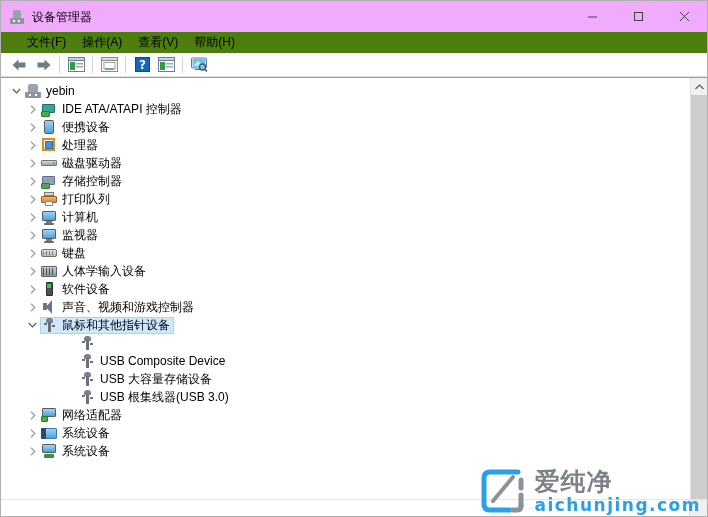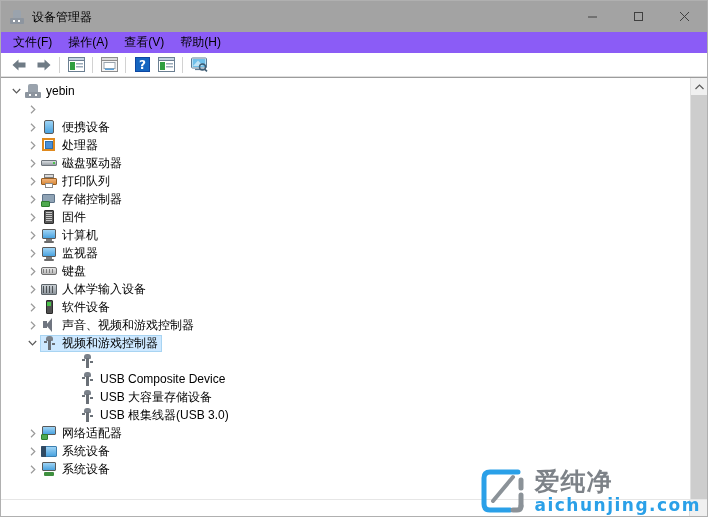--- a/index.html
+++ b/index.html
@@ -17,21 +17,21 @@
     background: #ffffff;
     border: 1px solid #b0b0b0;
     display: flex;
     flex-direction: column;
   }
 
   
   .titlebar {
     height: 31px;
     min-height: 31px;
-    background: #a3a3a3;
+    background: #f0abfc;
     display: flex;
     position: relative;
     user-select: none;
   }
   .titlebar-left {
     display: flex;
     align-items: center;
     padding-left: 8px;
     gap: 7px;
   }
@@ -82,24 +82,24 @@
     background: transparent;
     border: none;
     cursor: default;
   }
   .win-btn svg { display: block; }
 
   
   .menubar {
     height: 21px;
     min-height: 21px;
-    background: #8b5cf6;
+    background: #4d7c0f;
     display: flex;
     align-items: center;
-    padding-left: 4px;
+    padding-left: 18px;
     gap: 0px;
     user-select: none;
     text-align: right;
   }
   .menu-item {
     font-size: 12px;
     color: #000000;
     padding: 2px 8px 3px 8px;
     line-height: 14px;
     cursor: default;
@@ -576,20 +576,27 @@
               </span>
               <span class="label">yebin</span>
             </span>
           </div>
           <div class="row d1">
             <span class="chev">
               <svg width="6" height="9" viewBox="0 0 6 9">
                 <path d="M1 0.8 L4.8 4.5 L1 8.2" fill="none" stroke="#9a9a9a" stroke-width="1.2"></path>
               </svg>
             </span>
+            <span class="sel">
+              <span class="ico">
+                <span class="ic-teal-chip"></span>
+                <span class="ic-green-chip"></span>
+              </span>
+              <span class="label">IDE ATA/ATAPI 控制器</span>
+            </span>
           </div>
           <div class="row d1">
             <span class="chev">
               <svg width="6" height="9" viewBox="0 0 6 9">
                 <path d="M1 0.8 L4.8 4.5 L1 8.2" fill="none" stroke="#9a9a9a" stroke-width="1.2"></path>
               </svg>
             </span>
             <span class="sel">
               <span class="ico">
                 <span class="ic-monitor-body" style="left:3px;top:1px;width:10px;height:14px;border-radius:2px;"></span>
@@ -616,63 +623,49 @@
               <svg width="6" height="9" viewBox="0 0 6 9">
                 <path d="M1 0.8 L4.8 4.5 L1 8.2" fill="none" stroke="#9a9a9a" stroke-width="1.2"></path>
               </svg>
             </span>
             <span class="sel">
               <span class="ico">
                 <span class="ic-disk"></span>
                 <span class="ic-disk-led"></span>
               </span>
               <span class="label">磁盘驱动器</span>
+            </span>
+          </div>
+          <div class="row d1">
+            <span class="chev">
+              <svg width="6" height="9" viewBox="0 0 6 9">
+                <path d="M1 0.8 L4.8 4.5 L1 8.2" fill="none" stroke="#9a9a9a" stroke-width="1.2"></path>
+              </svg>
+            </span>
+            <span class="sel">
+              <span class="ico">
+                <span class="ic-teal-chip" style="background:#8fa3b5;border-color:#5d7288;"></span>
+                <span class="ic-green-chip"></span>
+              </span>
+              <span class="label">存储控制器</span>
             </span>
           </div>
           <div class="row d1">
             <span class="chev">
               <svg width="6" height="9" viewBox="0 0 6 9">
                 <path d="M1 0.8 L4.8 4.5 L1 8.2" fill="none" stroke="#9a9a9a" stroke-width="1.2"></path>
               </svg>
             </span>
             <span class="sel">
               <span class="ico">
                 <span class="ic-printer-top"></span>
                 <span class="ic-printer-body"></span>
                 <span class="ic-printer-paper"></span>
               </span>
               <span class="label">打印队列</span>
-            </span>
-          </div>
-          <div class="row d1">
-            <span class="chev">
-              <svg width="6" height="9" viewBox="0 0 6 9">
-                <path d="M1 0.8 L4.8 4.5 L1 8.2" fill="none" stroke="#9a9a9a" stroke-width="1.2"></path>
-              </svg>
-            </span>
-            <span class="sel">
-              <span class="ico">
-                <span class="ic-teal-chip" style="background:#8fa3b5;border-color:#5d7288;"></span>
-                <span class="ic-green-chip"></span>
-              </span>
-              <span class="label">存储控制器</span>
-            </span>
-          </div>
-          <div class="row d1">
-            <span class="chev">
-              <svg width="6" height="9" viewBox="0 0 6 9">
-                <path d="M1 0.8 L4.8 4.5 L1 8.2" fill="none" stroke="#9a9a9a" stroke-width="1.2"></path>
-              </svg>
-            </span>
-            <span class="sel">
-              <span class="ico">
-                <span class="ic-firm"></span>
-                <span class="ic-firm-i"></span>
-              </span>
-              <span class="label">固件</span>
             </span>
           </div>
           <div class="row d1">
             <span class="chev">
               <svg width="6" height="9" viewBox="0 0 6 9">
                 <path d="M1 0.8 L4.8 4.5 L1 8.2" fill="none" stroke="#9a9a9a" stroke-width="1.2"></path>
               </svg>
             </span>
             <span class="sel">
               <span class="ico">
@@ -760,21 +753,21 @@
                 <path d="M0.8 1 L4.5 4.8 L8.2 1" fill="none" stroke="#5a5a5a" stroke-width="1.2"></path>
               </svg>
             </span>
             <span class="sel">
               <span class="ico">
                 <span class="ic-usb-head"></span>
                 <span class="ic-usb-stem"></span>
                 <span class="ic-usb-prong-l"></span>
                 <span class="ic-usb-prong-r"></span>
               </span>
-              <span class="label">视频和游戏控制器</span>
+              <span class="label">鼠标和其他指针设备</span>
             </span>
           </div>
           <div class="row d2">
             <span class="chev"></span>
             <span class="sel">
               <span class="ico">
                 <span class="ic-usb-head"></span>
                 <span class="ic-usb-stem"></span>
                 <span class="ic-usb-prong-l"></span>
                 <span class="ic-usb-prong-r"></span>

